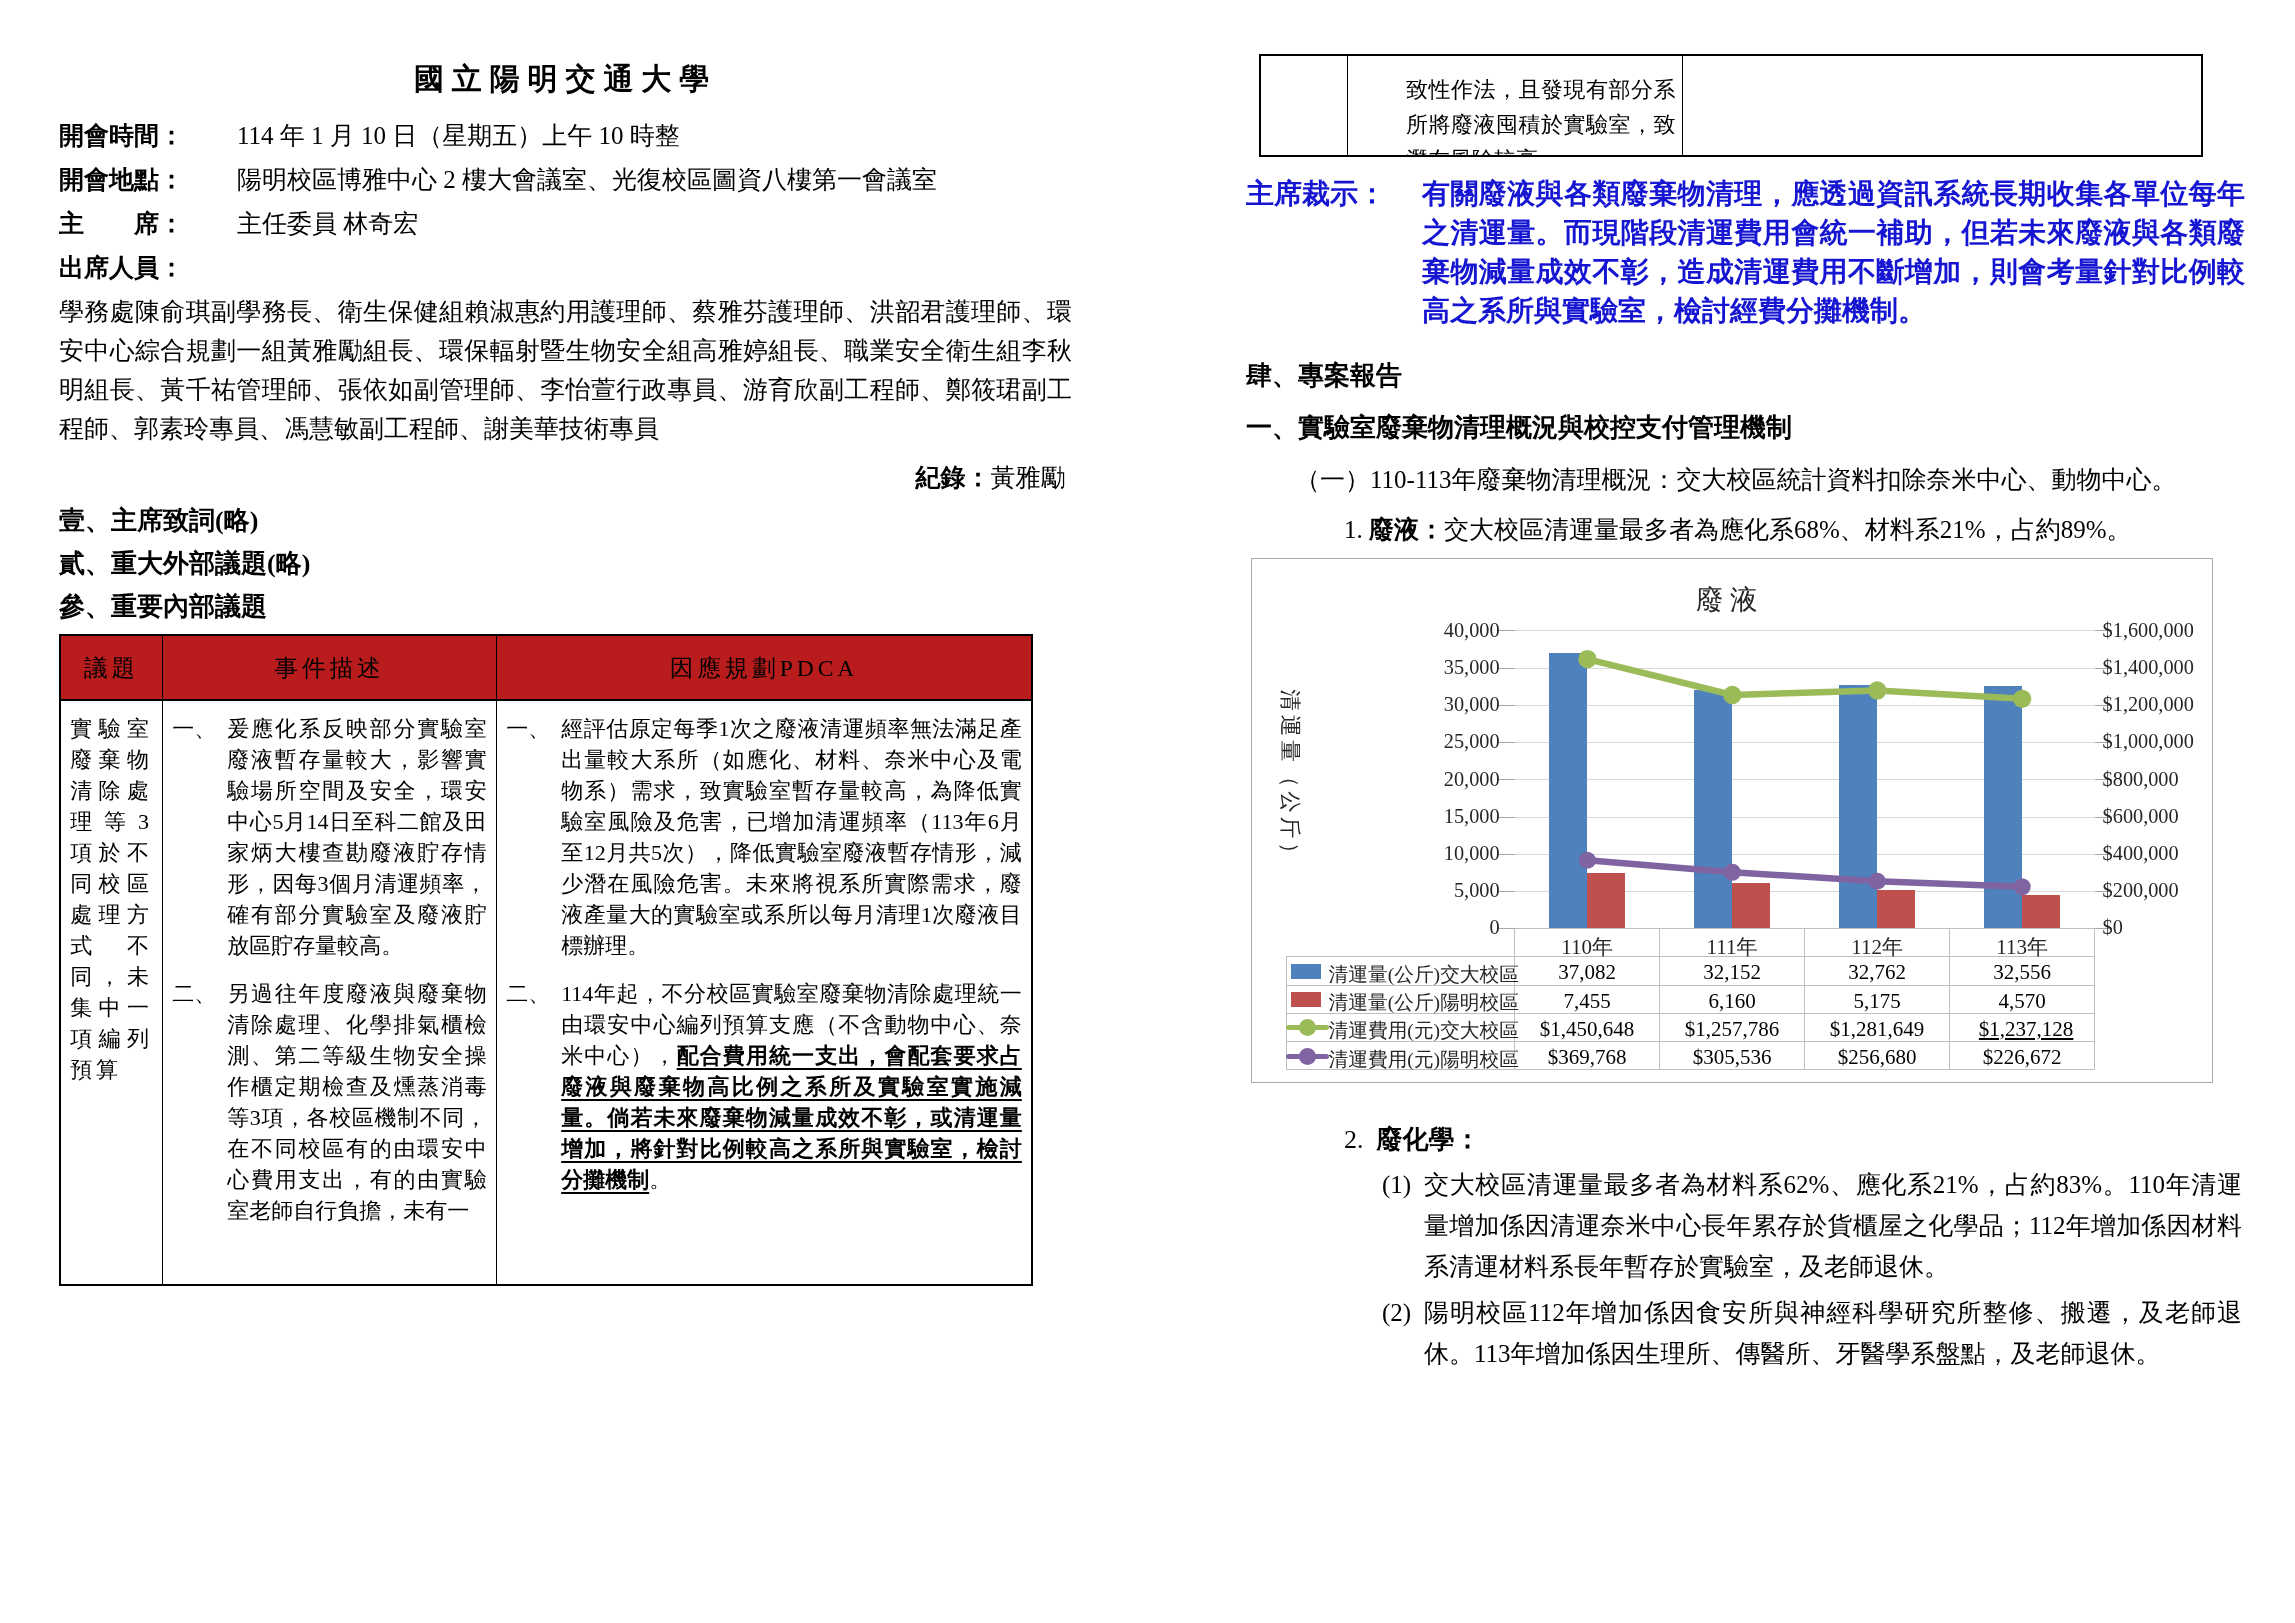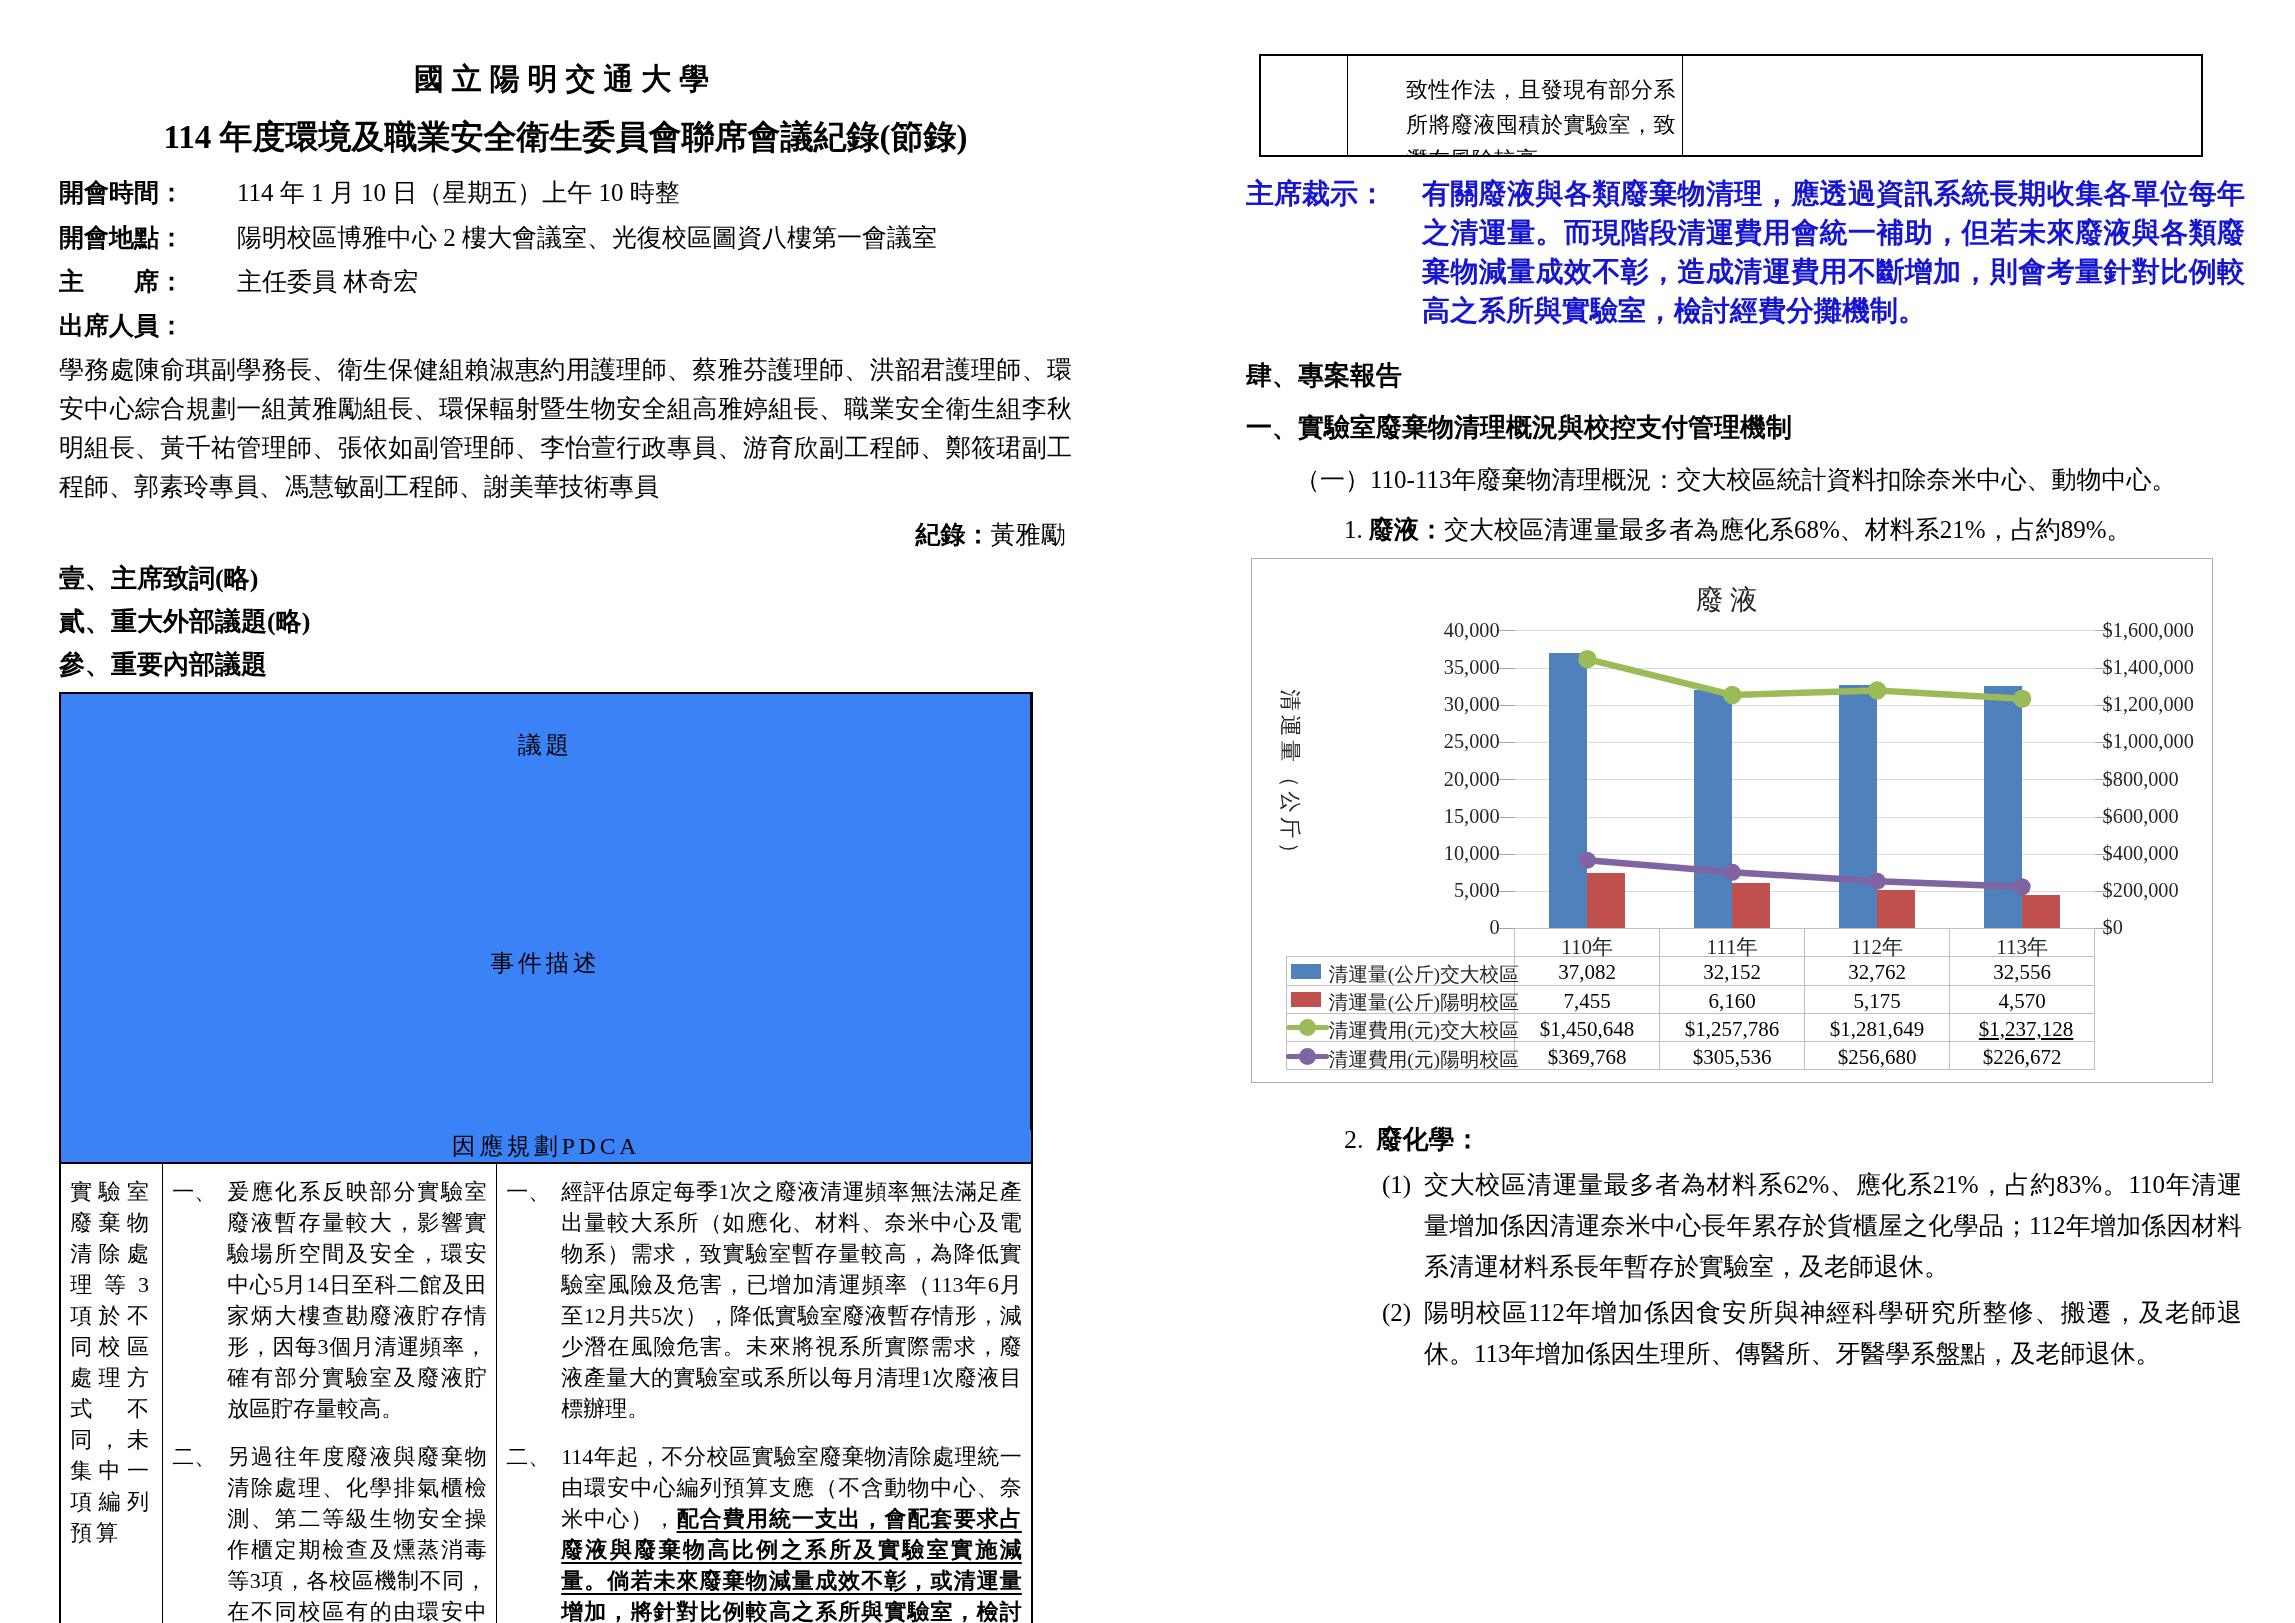--- a/index.html
+++ b/index.html
@@ -12,21 +12,21 @@
   .meta{margin-top:15.7px;}
   .meta-row{display:flex;font-size:25px;line-height:39px;margin-top:5.2px;}
   .meta-label{flex:0 0 178px;font-weight:bold;white-space:nowrap;}
   .meta-text{flex:1;text-align:justify;}
   .recorder{margin-top:9.2px;font-size:25px;line-height:39px;text-align:right;padding-right:6.6px;}
   .recorder b{font-weight:bold;}
   .sec{font-size:26px;font-weight:bold;line-height:38px;margin-top:5.2px;}
   
   .issue-table{margin-top:7.9px;width:974px;border:2.6px solid #000;box-sizing:border-box;}
   .it-row{display:flex;}
-  .it-head{background:#3b82f6;border-bottom:2px solid #000;flex-direction:column;}
+  .it-head{background:#b91c1c;border-bottom:2px solid #000;}
   .it-head .cell{height:63px;display:flex;align-items:center;justify-content:center;
                  font-size:23.6px;letter-spacing:3.9px;}
   .cell{box-sizing:border-box;}
   .c1{flex:0 0 102px;border-right:1.3px solid #000;}
   .c2{flex:0 0 334px;border-right:1.3px solid #000;}
   .c3{flex:1;}
   .it-body .cell{height:583px;overflow:hidden;padding:11.8px 9.2px;font-size:22px;line-height:31px;}
   .topic{text-align:justify;letter-spacing:3.9px;}
   .item{display:flex;margin-bottom:17px;}
   .item .num{flex:0 0 55px;}
@@ -68,21 +68,20 @@
   .ch-ytitle{position:absolute;font-size:21.6px;color:#262626;letter-spacing:3.9px;white-space:nowrap;
              transform:rotate(90deg);transform-origin:center center;text-align:center;}
 </style>
 </head>
 <body>
 
 <div id="canvas">
 
   <div id="left-page">
     <div class="doc-org">國立陽明交通大學</div>
-    <div class="doc-title">114 年度環境及職業安全衛生委員會聯席會議紀錄(節錄)</div>
 
     <div class="meta">
       <div class="meta-row">
         <span class="meta-label">開會時間：</span>
         <span class="meta-text">114 年 1 月 10 日（星期五）上午 10 時整</span>
       </div>
       <div class="meta-row">
         <span class="meta-label">開會地點：</span>
         <span class="meta-text">陽明校區博雅中心 2 樓大會議室、光復校區圖資八樓第一會議室</span>
       </div>

